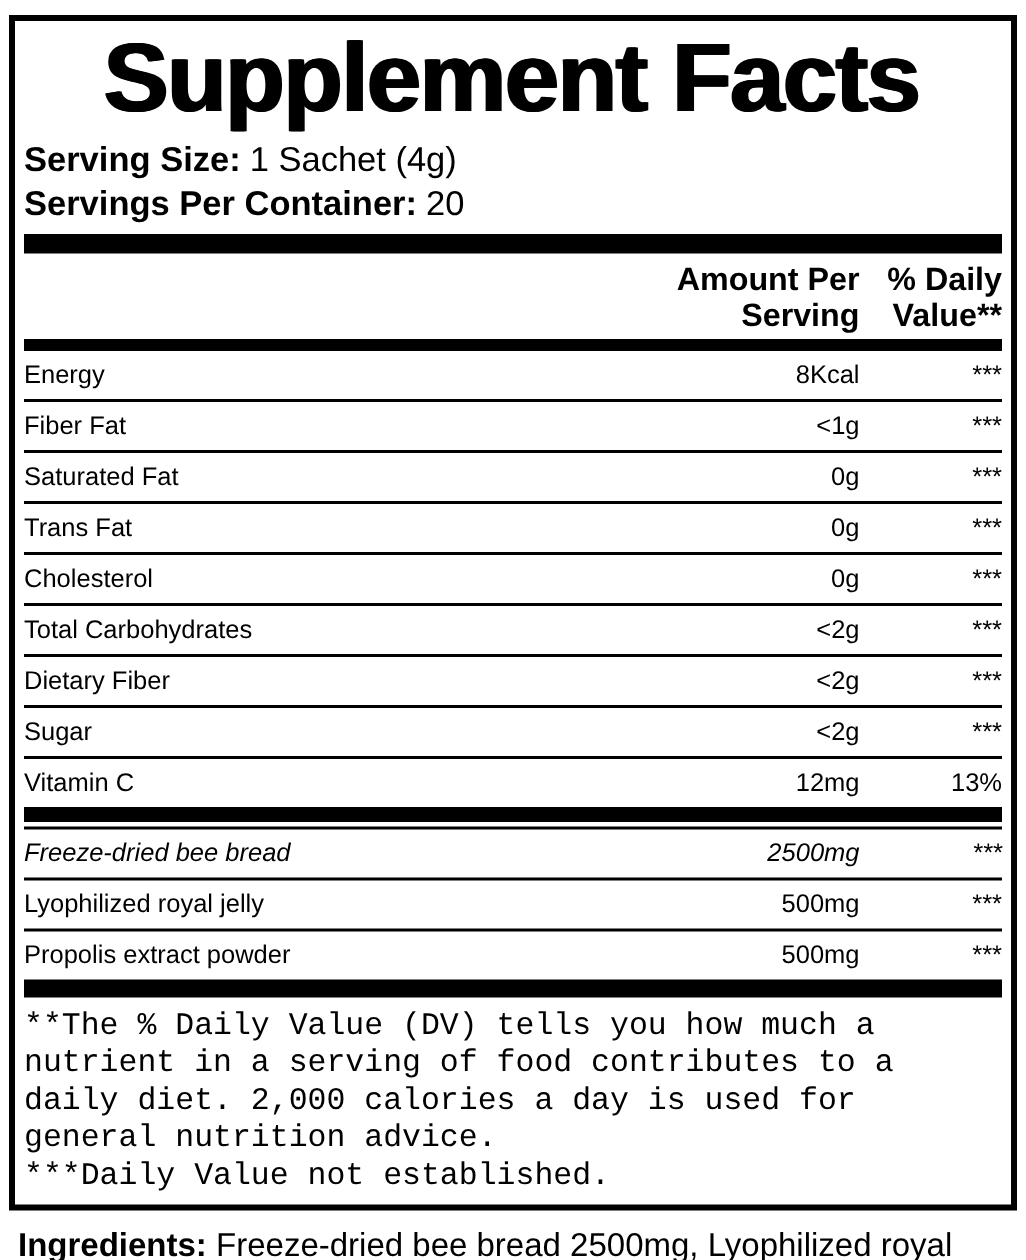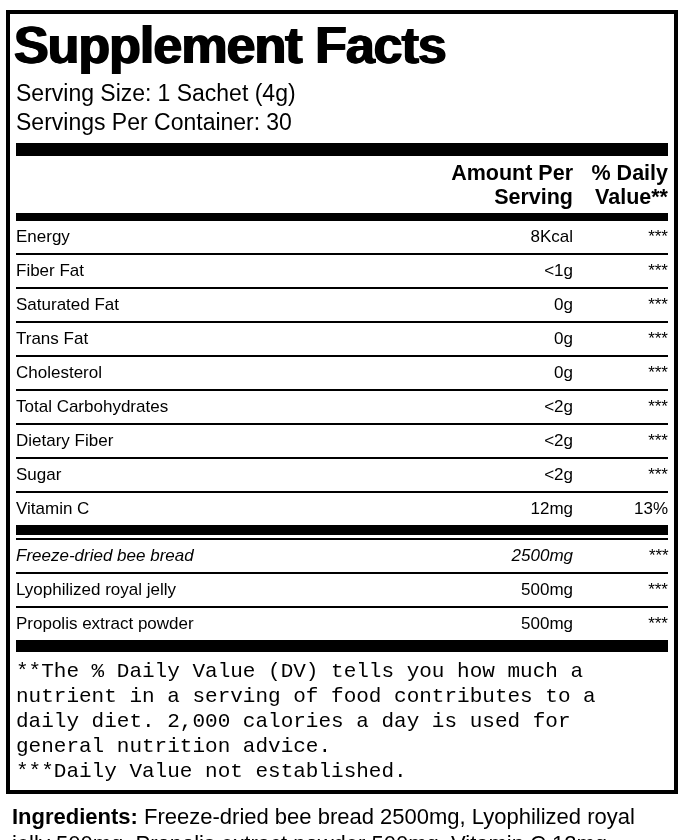--- a/index.html
+++ b/index.html
@@ -12,33 +12,34 @@
     font-family: "Liberation Sans", sans-serif;
     overflow: hidden;
   }
   .facts-box {
     margin: 10px 6px 0 6px;
     border: 4px solid #000;
     padding: 4px 6px 6px 6px;
     background: #fff;
   }
   .title {
-    font-size: 52px;
+    font-size: 65px;
     font-weight: bold;
     letter-spacing: -1px;
     line-height: 0.98;
     margin: 2px 0 8px -2px;
     text-shadow: 0.9px 0 0 #000, -0.9px 0 0 #000;
     white-space: nowrap;
+    text-align: center;
   }
   .serving-line {
     font-size: 23px;
     line-height: 29px;
   }
-  .serving-line .lbl { font-weight: normal; }
+  .serving-line .lbl { font-weight: bold; }
   .serving-line .val { margin-left: 6px; }
   .bar { background: #000; width: 100%; }
   .bar-thick1 { height: 13px; margin-top: 6px; }
   .bar-med    { height: 8px; }
   .bar-thick2 { height: 10px; margin-bottom: 3px; }
   .bar-thick3 { height: 12px; }
   .col-head-row {
     display: flex;
     justify-content: flex-end;
     align-items: flex-start;
@@ -79,21 +80,21 @@
 <body>
 
 <div class="facts-box">
 
   <div class="title">Supplement Facts</div>
 
   <div class="serving-line">
     <span class="lbl">Serving Size:</span><span class="val">1 Sachet (4g)</span>
   </div>
   <div class="serving-line">
-    <span class="lbl">Servings Per Container:</span><span class="val">30</span>
+    <span class="lbl">Servings Per Container:</span><span class="val">20</span>
   </div>
 
   <div class="bar bar-thick1"></div>
 
   <div class="col-head-row">
     <div class="col-head-amount">Amount Per Serving</div>
     <div class="col-head-dv">% Daily Value**</div>
   </div>
 
   <div class="bar bar-med"></div>

